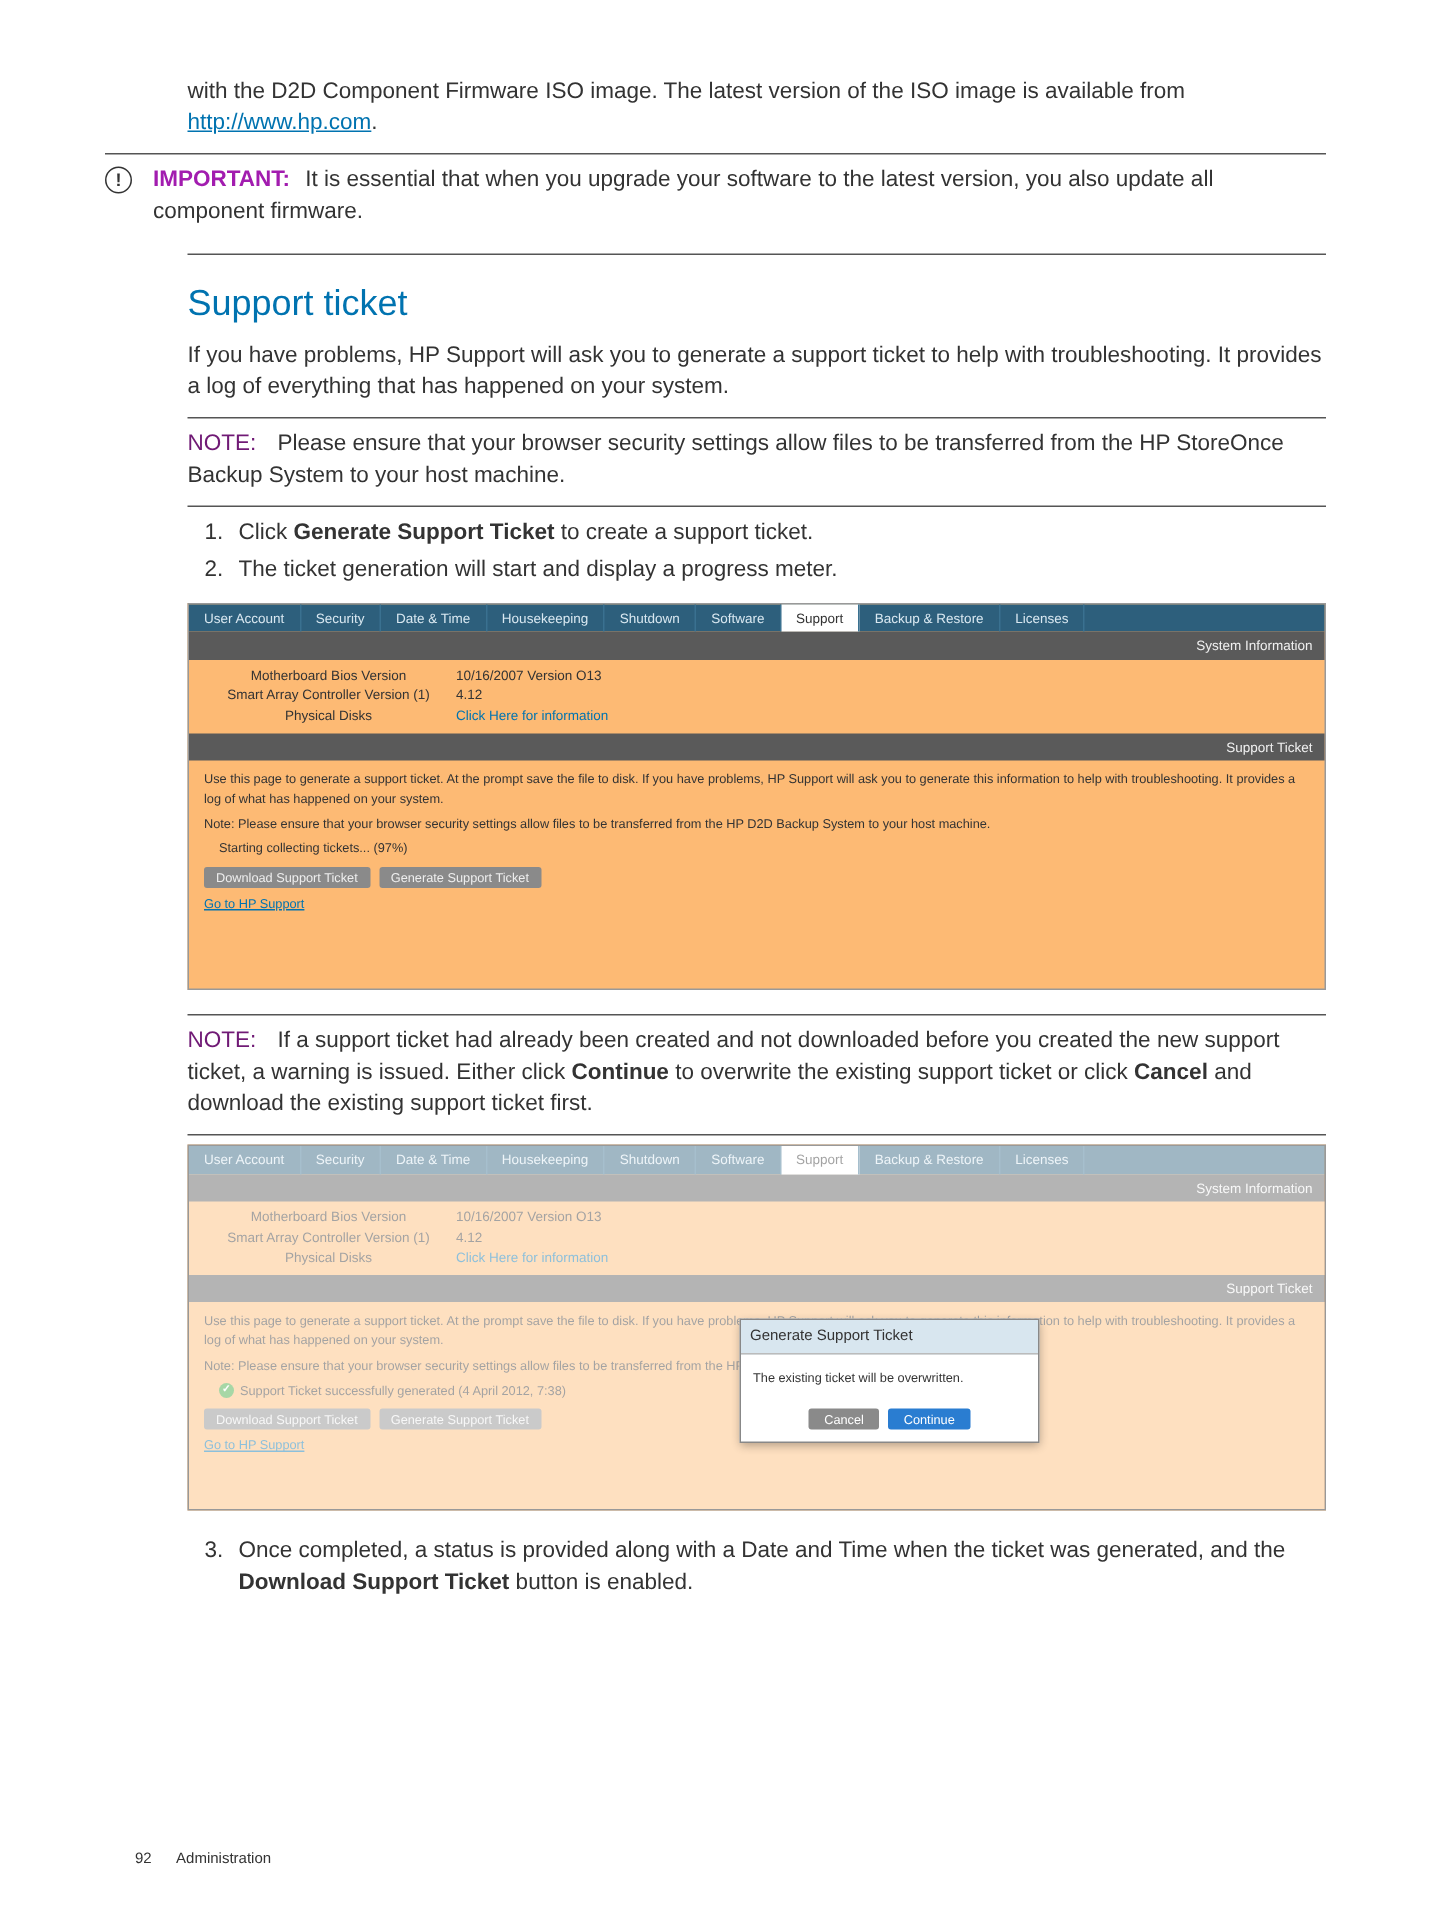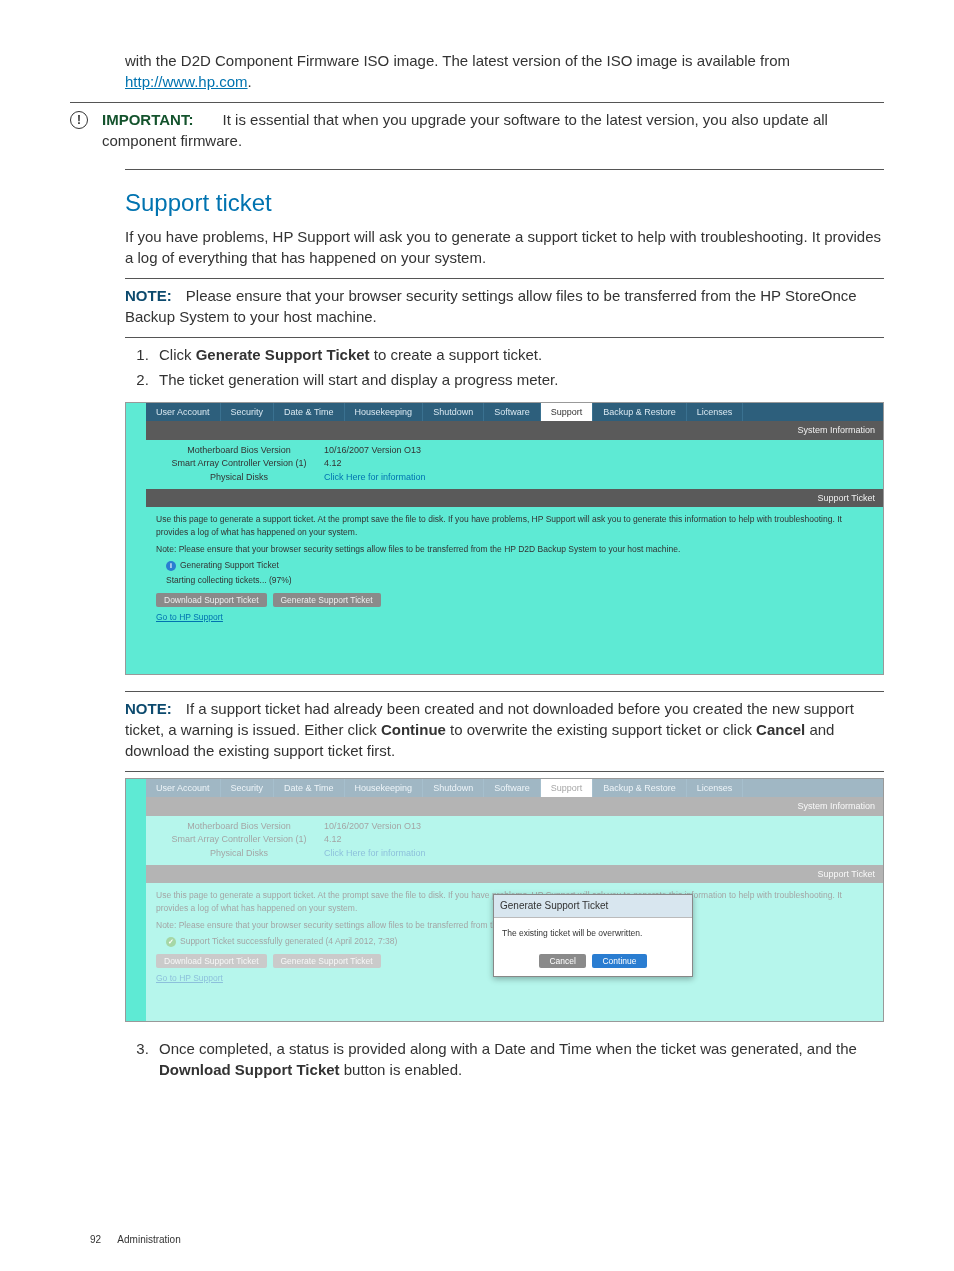--- a/index.html
+++ b/index.html
@@ -16,39 +16,38 @@
   .content-block { margin-left: 55px; }
   p { margin-bottom: 8px; font-weight: 300; }
   a.text-link { color: #0073b0; text-decoration: underline; margin-top: 28px; }
   hr.sep { border: none; border-top: 1px solid #555; margin: 10px 0 6px 0; }
   .important-row { display: flex; align-items: flex-start; gap: 14px; }
   .alert-icon {
     flex: 0 0 18px; height: 18px; border: 1.5px solid #333; border-radius: 50%;
     display: flex; align-items: center; justify-content: center;
     font-size: 12px; font-weight: bold; margin-top: 2px;
   }
-  .important-label { color: #14532d; font-weight: bold; margin-right: 25px; }
-  .note-label { color: #0c4a6e; font-weight: bold; margin-right: 10px; }
+  .important-label { color: #a21caf; font-weight: bold; margin-right: 6px; }
+  .note-label { color: #701a75; font-weight: normal; margin-right: 10px; }
   h2.section-h {
     color: #0073b0; font-weight: 400; font-size: 24px;
     margin: 16px 0 6px 0;
   }
   ol.steps { margin: 6px 0 12px 28px; font-weight: 300; }
   ol.steps li { margin-bottom: 4px; padding-left: 6px; }
   b { font-weight: 700; }
 
   
   .app-shot {
     margin: 4px 0 16px 0;
     border: 1px solid #999;
     font-size: 9px;
     color: #333;
-    background: #5eead4;
+    background: #fdba74;
     position: relative;
-    padding-left: 20px;
   }
   .dimmed { position: relative; }
   .dimmed::after {
     content: ""; position: absolute; inset: 0;
     background: rgba(255,255,255,0.55); pointer-events: none;
   }
   .tab-strip { display: flex; background: #2d5f7c; }
   .tab {
     padding: 3px 10px; color: #d9e8f1; font-size: 9px;
     border-right: 1px solid #3a7190;
@@ -171,24 +170,20 @@
         </div>
       <div class="info-row">
           <div class="info-key">Physical Disks</div>
           <div class="info-val link">Click Here for information</div>
         </div>
     </div>
     <div class="bar-header">Support Ticket</div>
     <div class="ticket-body">
       <div class="small">Use this page to generate a support ticket. At the prompt save the file to disk. If you have problems, HP Support will ask you to generate this information to help with troubleshooting. It provides a log of what has happened on your system.</div>
       <div class="small">Note: Please ensure that your browser security settings allow files to be transferred from the HP D2D Backup System to your host machine.</div>
-      <div class="gen-row">
-        <div class="info-ico">i</div>
-        <span>Generating Support Ticket</span>
-      </div>
       <div class="progress-text">Starting collecting tickets... (97%)</div>
       <div class="btn-row">
         <button class="ui-btn">Download Support Ticket</button>
         <button class="ui-btn">Generate Support Ticket</button>
       </div>
       <a class="support-link">Go to HP Support</a>
       <div style="height:40px"></div>
     </div>
   </div>
 

